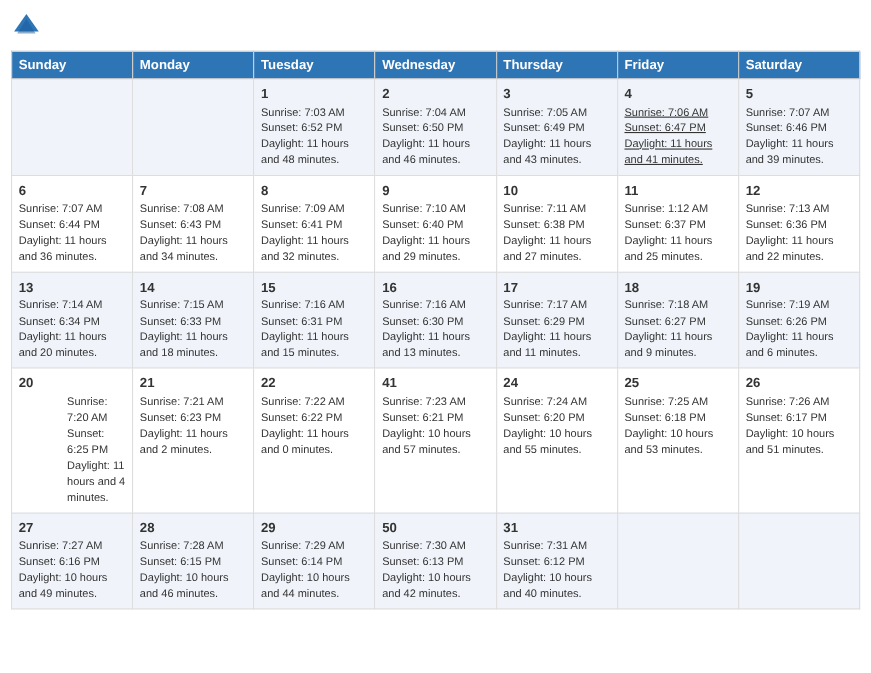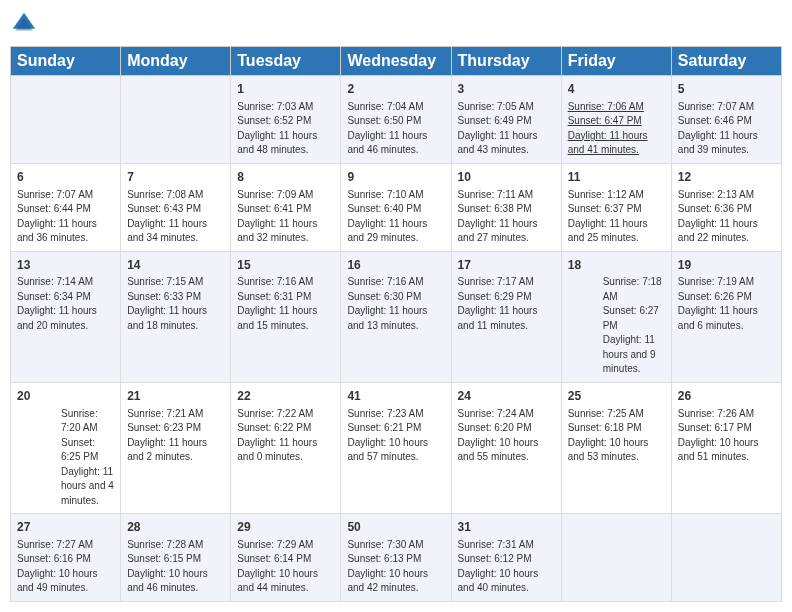--- a/index.html
+++ b/index.html
@@ -48,21 +48,21 @@
     .calendar {
       width: 100%;
       border-collapse: collapse;
       font-size: 10.5px;
     }
     .calendar th {
       background-color: #2e75b6;
       color: #fff;
       text-align: left;
       padding: 5px 6px;
-      font-size: 16px;
+      font-size: 12px;
       font-weight: bold;
       border: 1px solid #ccc;
     }
     .calendar td {
       vertical-align: top;
       padding: 5px 6px;
       border: 1px solid #ddd;
       width: 110px;
       min-height: 80px;
       color: #333;
@@ -186,21 +186,21 @@
 Daylight: 11 hours and 27 minutes.</div>
         </td>
         <td>
           <span class="day-number">11</span>
           <div class="day-info" style="white-space: pre-line;">Sunrise: 1:12 AM
 Sunset: 6:37 PM
 Daylight: 11 hours and 25 minutes.</div>
         </td>
         <td>
           <span class="day-number">12</span>
-          <div class="day-info" style="white-space: pre-line;">Sunrise: 2:13 AM
+          <div class="day-info" style="white-space: pre-line;">Sunrise: 7:13 AM
 Sunset: 6:36 PM
 Daylight: 11 hours and 22 minutes.</div>
         </td>
       </tr>
       <tr>
         <td>
           <span class="day-number">13</span>
           <div class="day-info" style="white-space: pre-line;">Sunrise: 7:14 AM
 Sunset: 6:34 PM
 Daylight: 11 hours and 20 minutes.</div>
@@ -224,21 +224,21 @@
 Daylight: 11 hours and 13 minutes.</div>
         </td>
         <td>
           <span class="day-number">17</span>
           <div class="day-info" style="white-space: pre-line;">Sunrise: 7:17 AM
 Sunset: 6:29 PM
 Daylight: 11 hours and 11 minutes.</div>
         </td>
         <td>
           <span class="day-number">18</span>
-          <div class="day-info" style="white-space: pre-line; margin-left: 35px;">Sunrise: 7:18 AM
+          <div class="day-info" style="white-space: pre-line;">Sunrise: 7:18 AM
 Sunset: 6:27 PM
 Daylight: 11 hours and 9 minutes.</div>
         </td>
         <td>
           <span class="day-number">19</span>
           <div class="day-info" style="white-space: pre-line;">Sunrise: 7:19 AM
 Sunset: 6:26 PM
 Daylight: 11 hours and 6 minutes.</div>
         </td>
       </tr>

